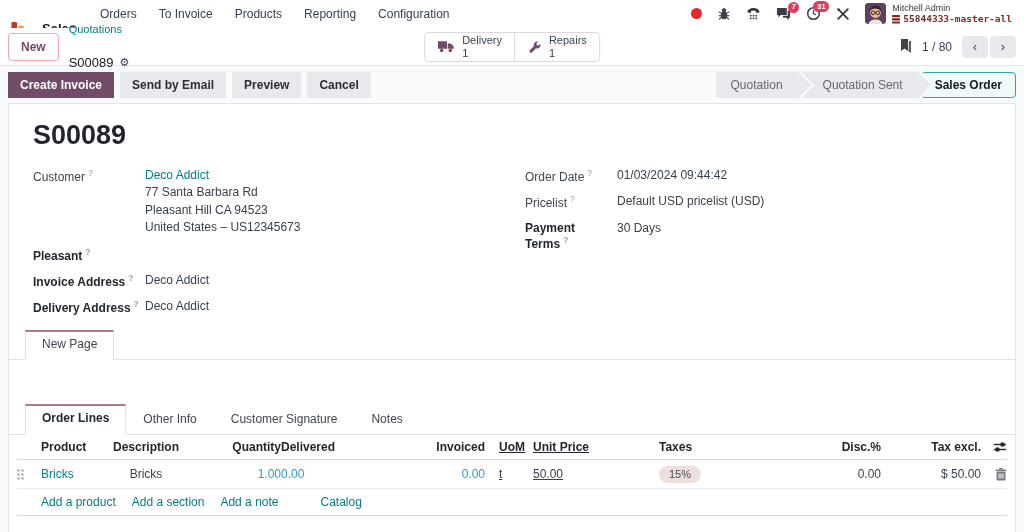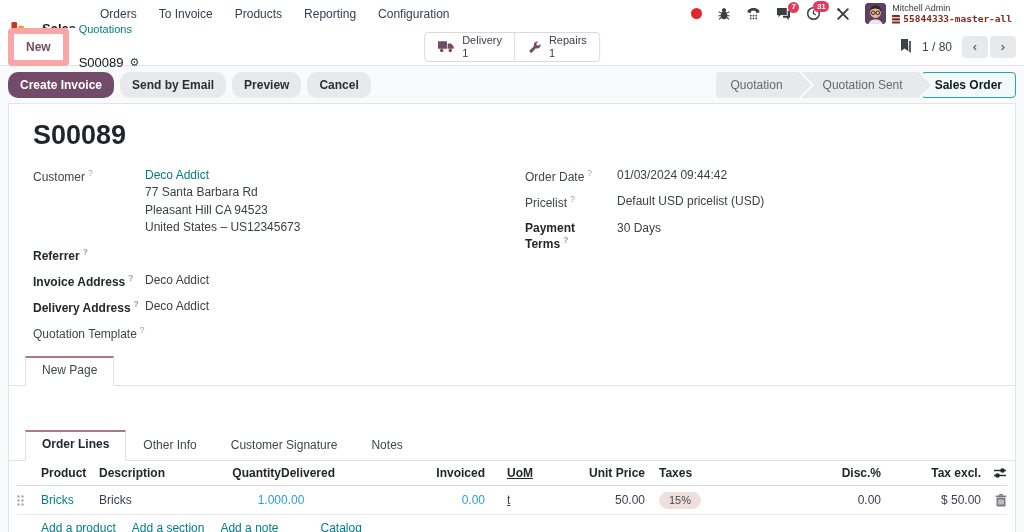--- a/index.html
+++ b/index.html
@@ -19,39 +19,39 @@
   .rec-dot { width:11px; height:11px; border-radius:50%; background:#e0282e; }
   .company-name { font-size:12px; color:#35383d; cursor:pointer; }
   .user-block { display:flex; align-items:center; gap:6px; cursor:pointer; }
   .avatar { width:21px; height:21px; border-radius:4px; overflow:hidden; background:#5e4162; flex:0 0 auto; }
   .user-lines { display:flex; flex-direction:column; line-height:1.15; }
   .user-name { font-size:9px; color:#35383d; }
   .db-line { display:flex; align-items:center; gap:3px; font-family:"DejaVu Sans Mono", monospace; font-size:9.5px; color:#7d2d1f; font-weight:700; }
 
   
   .bc-row { height:38px; background:#fff; border-bottom:1px solid #e2e4e8; display:flex; align-items:center; padding:0 8px; position:relative; }
-  .btn-new { background:#fff; border:6px solid #fca5a5; border-radius:4px; color:#714B67; font-weight:700; font-size:12px; padding:6px 12px; cursor:pointer; }
+  .btn-new { background:#fff; border:1px solid #fca5a5; border-radius:4px; color:#714B67; font-weight:700; font-size:12px; padding:6px 12px; cursor:pointer; }
   .bc-block { margin-left:10px; display:flex; flex-direction:column; line-height:1.2;gap:19px; }
   .bc-parent { font-size:11px; color:#017E84; cursor:pointer; }
   .bc-current { font-size:13px; color:#14171c; display:flex; align-items:center; gap:6px; }
   .gear { font-size:11px; color:#374151; cursor:pointer; }
   .smart-btns { position:absolute; left:50%; transform:translateX(-50%); display:flex; border:1px solid #d8dadd; border-radius:4px; background:#fff; height:30px; }
   .smart-btn { display:flex; align-items:center; gap:7px; padding:3px 12px; cursor:pointer; }
   .smart-btn + .smart-btn { border-left:1px solid #d8dadd; }
   .smart-txt { display:flex; flex-direction:column; line-height:1.15; }
   .smart-label { font-size:11px; color:#374151; }
   .smart-count { font-size:11px; color:#374151; }
   .bc-right { margin-left:auto; display:flex; align-items:center; gap:10px; }
   .pager-val { font-size:12px; color:#374151; }
   .pager-btns { display:flex; gap:2px; }
   .pager-btn { width:26px; height:22px; background:#e7e9ed; border-radius:4px; display:flex; align-items:center; justify-content:center; font-size:13px; color:#374151; cursor:pointer; }
 
   
   .action-row { height:37px; display:flex; align-items:center; padding:0 8px; }
-  .btn { font-size:12px; border-radius:10px; padding:6px 12px; border:none; cursor:pointer; font-family:inherit; }
+  .btn { font-size:12px; border-radius:0; padding:6px 12px; border:none; cursor:pointer; font-family:inherit; }
   .btn-primary { background:#714B67; color:#fff; font-weight:600; }
   .btn-sec { background:#e7e9ed; color:#2b2f33; font-weight:600; margin-left:6px; }
   .statusbar { margin-left:auto; display:flex; align-items:center; }
   .step { position:relative; height:26px; display:flex; align-items:center; font-size:12px; color:#65696e; background:#e7e9ed; padding:0 18px 0 22px;text-align:right; }
   .step-first { border-radius:4px 0 0 4px; padding-left:15px; }
   .step-arrow::after { content:""; position:absolute; right:-9px; top:50%; width:18px; height:18px; transform:translateY(-50%) rotate(45deg); background:#e7e9ed; border-top:2px solid #f9fafb; border-right:2px solid #f9fafb; z-index:2; }
   .step-active { background:#f0fafb; border:1px solid #2CA2AA; border-radius:4px; color:#15191e; font-weight:700; padding:0 13px; z-index:1; }
 
   
   .sheet { margin:0 8px; background:#fff; border:1px solid #e2e4e6; border-bottom:none; height:430px; overflow:hidden; }
@@ -76,26 +76,26 @@
   .nb-empty { height:38px; }
 
   
   .ol-table { margin:0 8px; font-size:12px; }
   .ol-head, .ol-row, .ol-foot { display:flex; align-items:center; }
   .ol-head { height:25px; border-bottom:1px solid #d8dbdf; font-weight:700; color:#23272c; }
   .ol-row { height:29px; border-bottom:1px solid #e8eaed; }
   .ol-foot { height:27px; border-bottom:1px solid #d8dbdf; padding-left:24px; }
   .c-handle{width:24px; flex:0 0 24px; display:flex; align-items:center;}
   .c-product{width:58px; flex:0 0 58px;}
-  .c-desc{flex:1;}
+  .c-desc{flex:1;text-align:center;}
   .c-qty{width:88px; flex:0 0 88px; text-align:right;}
   .c-del{width:98px; flex:0 0 98px; text-align:left;}
   .c-inv{width:106px; flex:0 0 106px; text-align:right;}
-  .c-uom{width:48px; flex:0 0 48px; padding-left:22px;text-decoration:underline;}
-  .c-price{width:112px; flex:0 0 112px; text-align:right;}
+  .c-uom{width:48px; flex:0 0 48px; padding-left:14px;text-decoration:underline;}
+  .c-price{width:112px; flex:0 0 112px; text-decoration:underline;}
   .c-tax{width:130px; flex:0 0 130px; padding-left:14px;}
   .c-disc{width:106px; flex:0 0 106px; text-align:right;}
   .c-excl{width:100px; flex:0 0 100px; text-align:right;}
   .c-gear{width:26px; flex:0 0 26px; display:flex; justify-content:flex-end; align-items:center;}
   .num-link { color:#2E9CD6; cursor:pointer; }
   .tax-badge { display:inline-block; background:#efdfdc; color:#45494e; border-radius:10px; padding:2.5px 10px; font-size:11px; cursor:pointer; }
   .foot-link { color:#017E84; margin-right:16px; cursor:pointer; }
   .foot-link.catalog { margin-left:26px; }
   svg { display:block; }
 </style>
@@ -270,34 +270,30 @@
           <div class="frow">
             <span class="flabel"><span>Customer</span><span class="help">?</span></span>
             <span class="fvalue">
               <span class="link">Deco Addict</span><br>
               <span>77 Santa Barbara Rd</span><br>
               <span>Pleasant Hill CA 94523</span><br>
               <span>United States – US12345673</span>
             </span>
           </div>
           <div class="frow">
-            <span class="flabel bold"><span>Referrer</span><span class="help">?</span></span>
+            <span class="flabel bold"><span>Pleasant</span><span class="help">?</span></span>
             <span class="fvalue"></span>
           </div>
           <div class="frow">
             <span class="flabel bold"><span>Invoice Address</span><span class="help">?</span></span>
             <span class="fvalue">Deco Addict</span>
           </div>
           <div class="frow">
             <span class="flabel bold"><span>Delivery Address</span><span class="help">?</span></span>
             <span class="fvalue">Deco Addict</span>
-          </div>
-          <div class="frow">
-            <span class="flabel"><span>Quotation Template</span><span class="help">?</span></span>
-            <span class="fvalue"></span>
           </div>
         </div>
         <div class="f-right">
           <div class="frow">
             <span class="flabel"><span>Order Date</span><span class="help">?</span></span>
             <span class="fvalue">01/03/2024 09:44:42</span>
           </div>
           <div class="frow">
             <span class="flabel"><span>Pricelist</span><span class="help">?</span></span>
             <span class="fvalue">Default USD pricelist (USD)</span>

